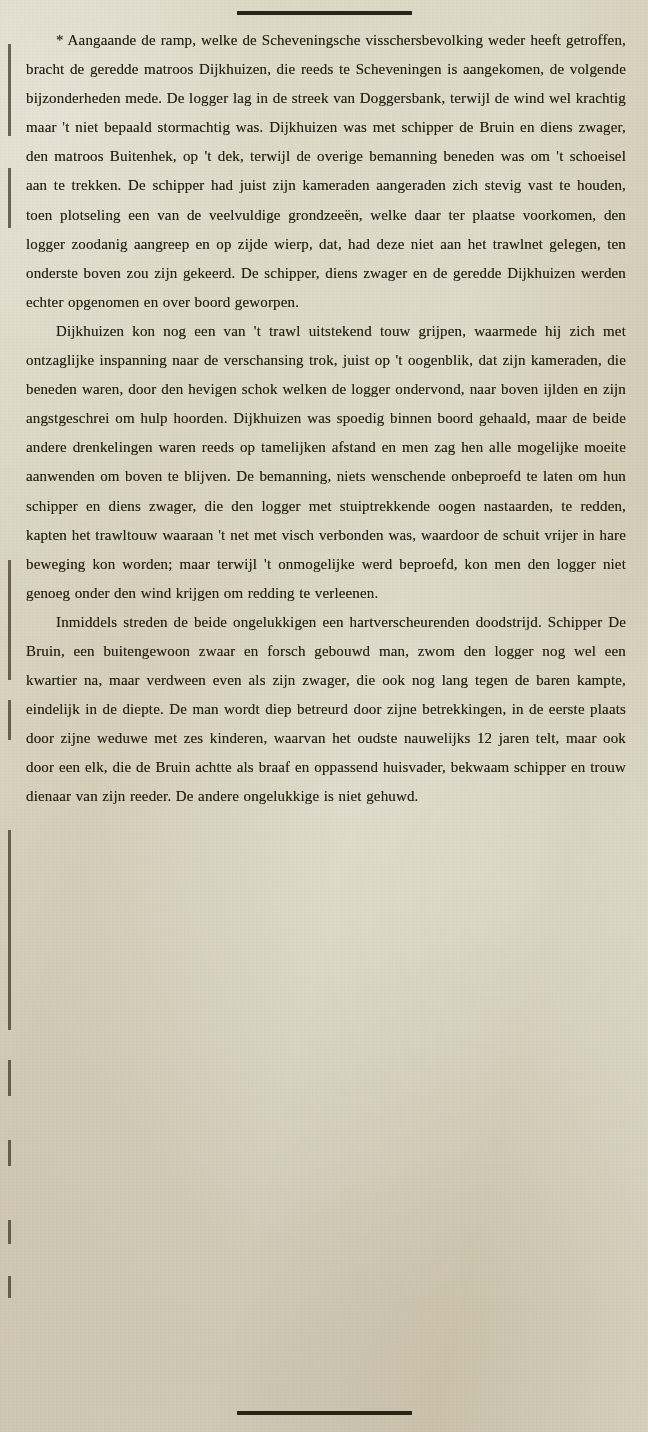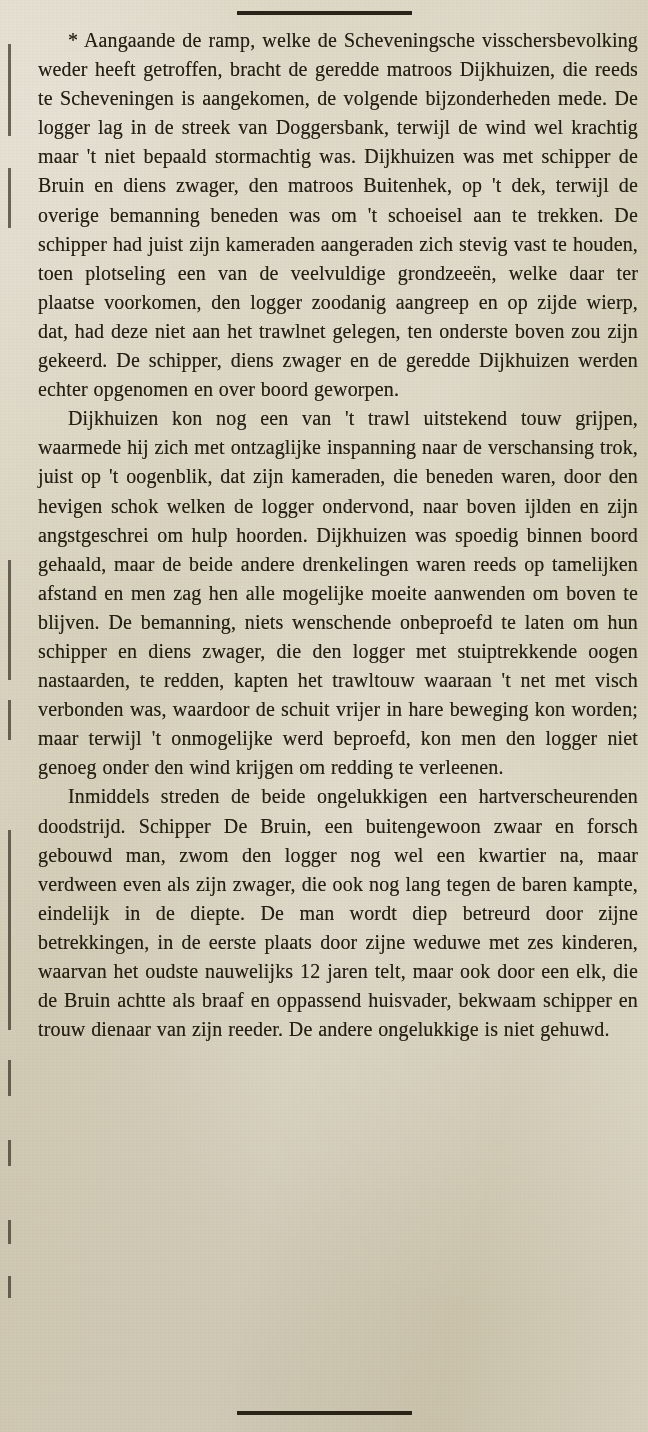--- a/index.html
+++ b/index.html
@@ -48,25 +48,25 @@
   .edge-mark {
     position: absolute;
     left: 8px;
     width: 3px;
     background: #3a3327;
     opacity: 0.72;
   }
 
   .column {
     position: absolute;
-    left: 38px;
+    left: 26px;
     top: 26px;
     width: 600px;
     color: #241f14;
-    font-size: 20px;
+    font-size: 15px;
     line-height: 29.1px;
     text-align: justify;
     text-justify: inter-word;
     letter-spacing: 0.15px;
     word-spacing: 0.6px;
     font-weight: 400;
     text-shadow: 0 0 0.6px rgba(40,33,20,0.55);
   }
   .column p {
     margin: 0;

